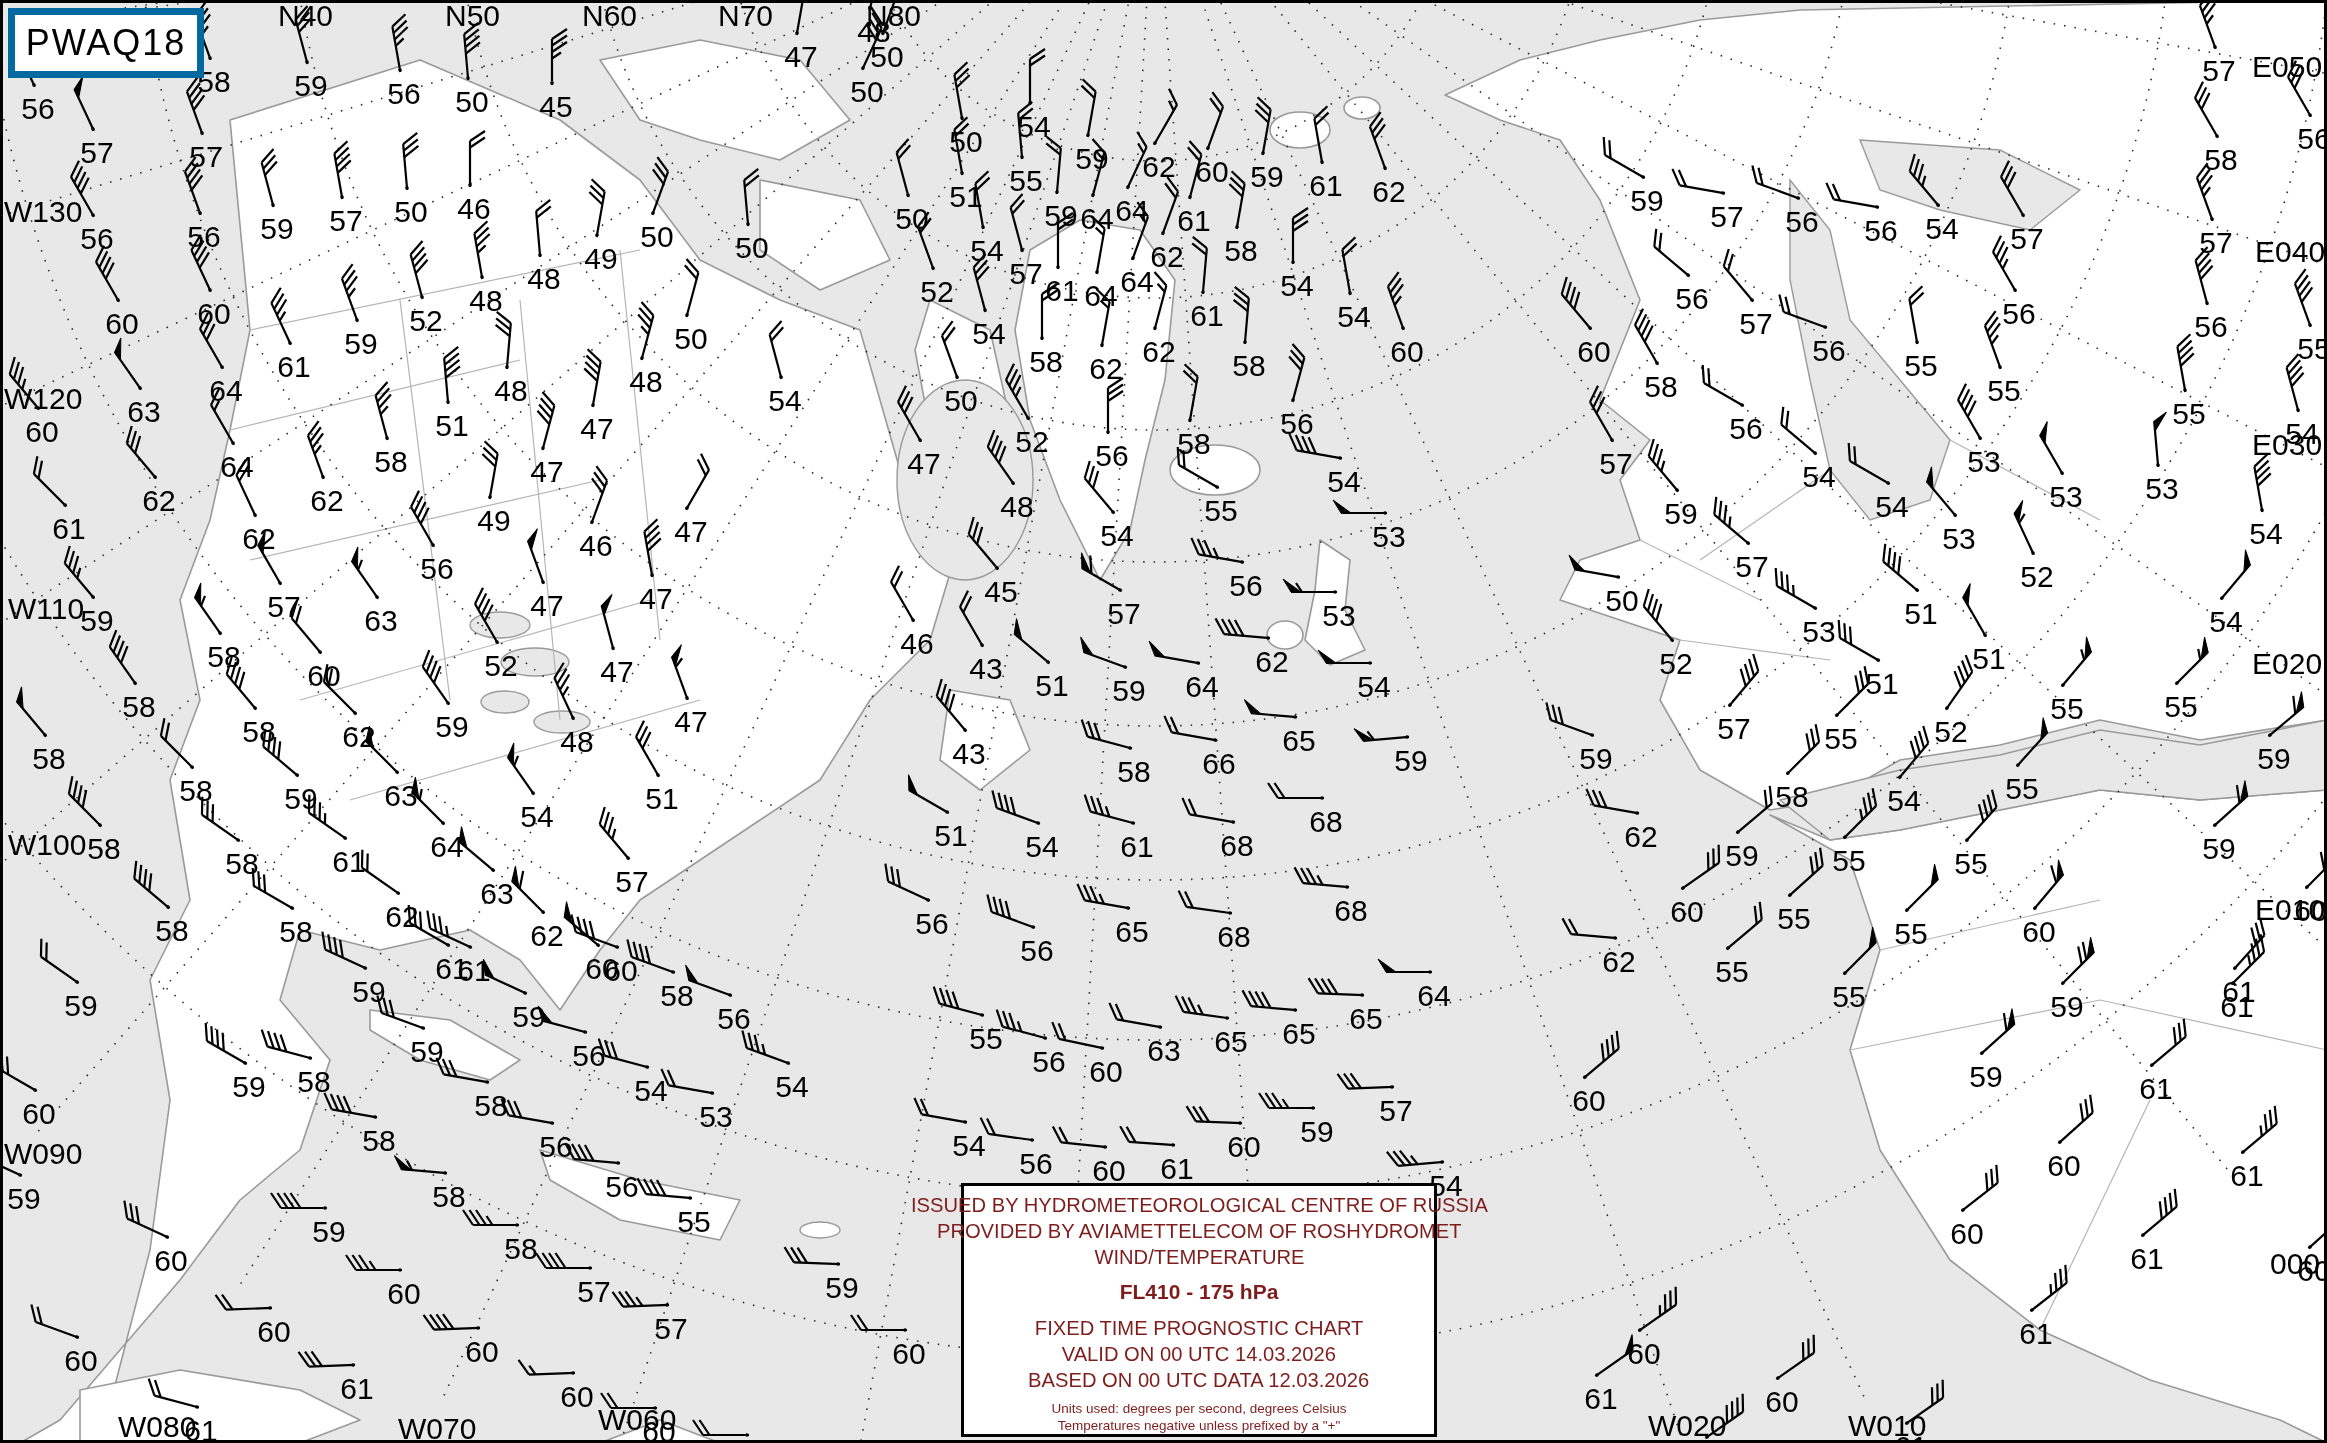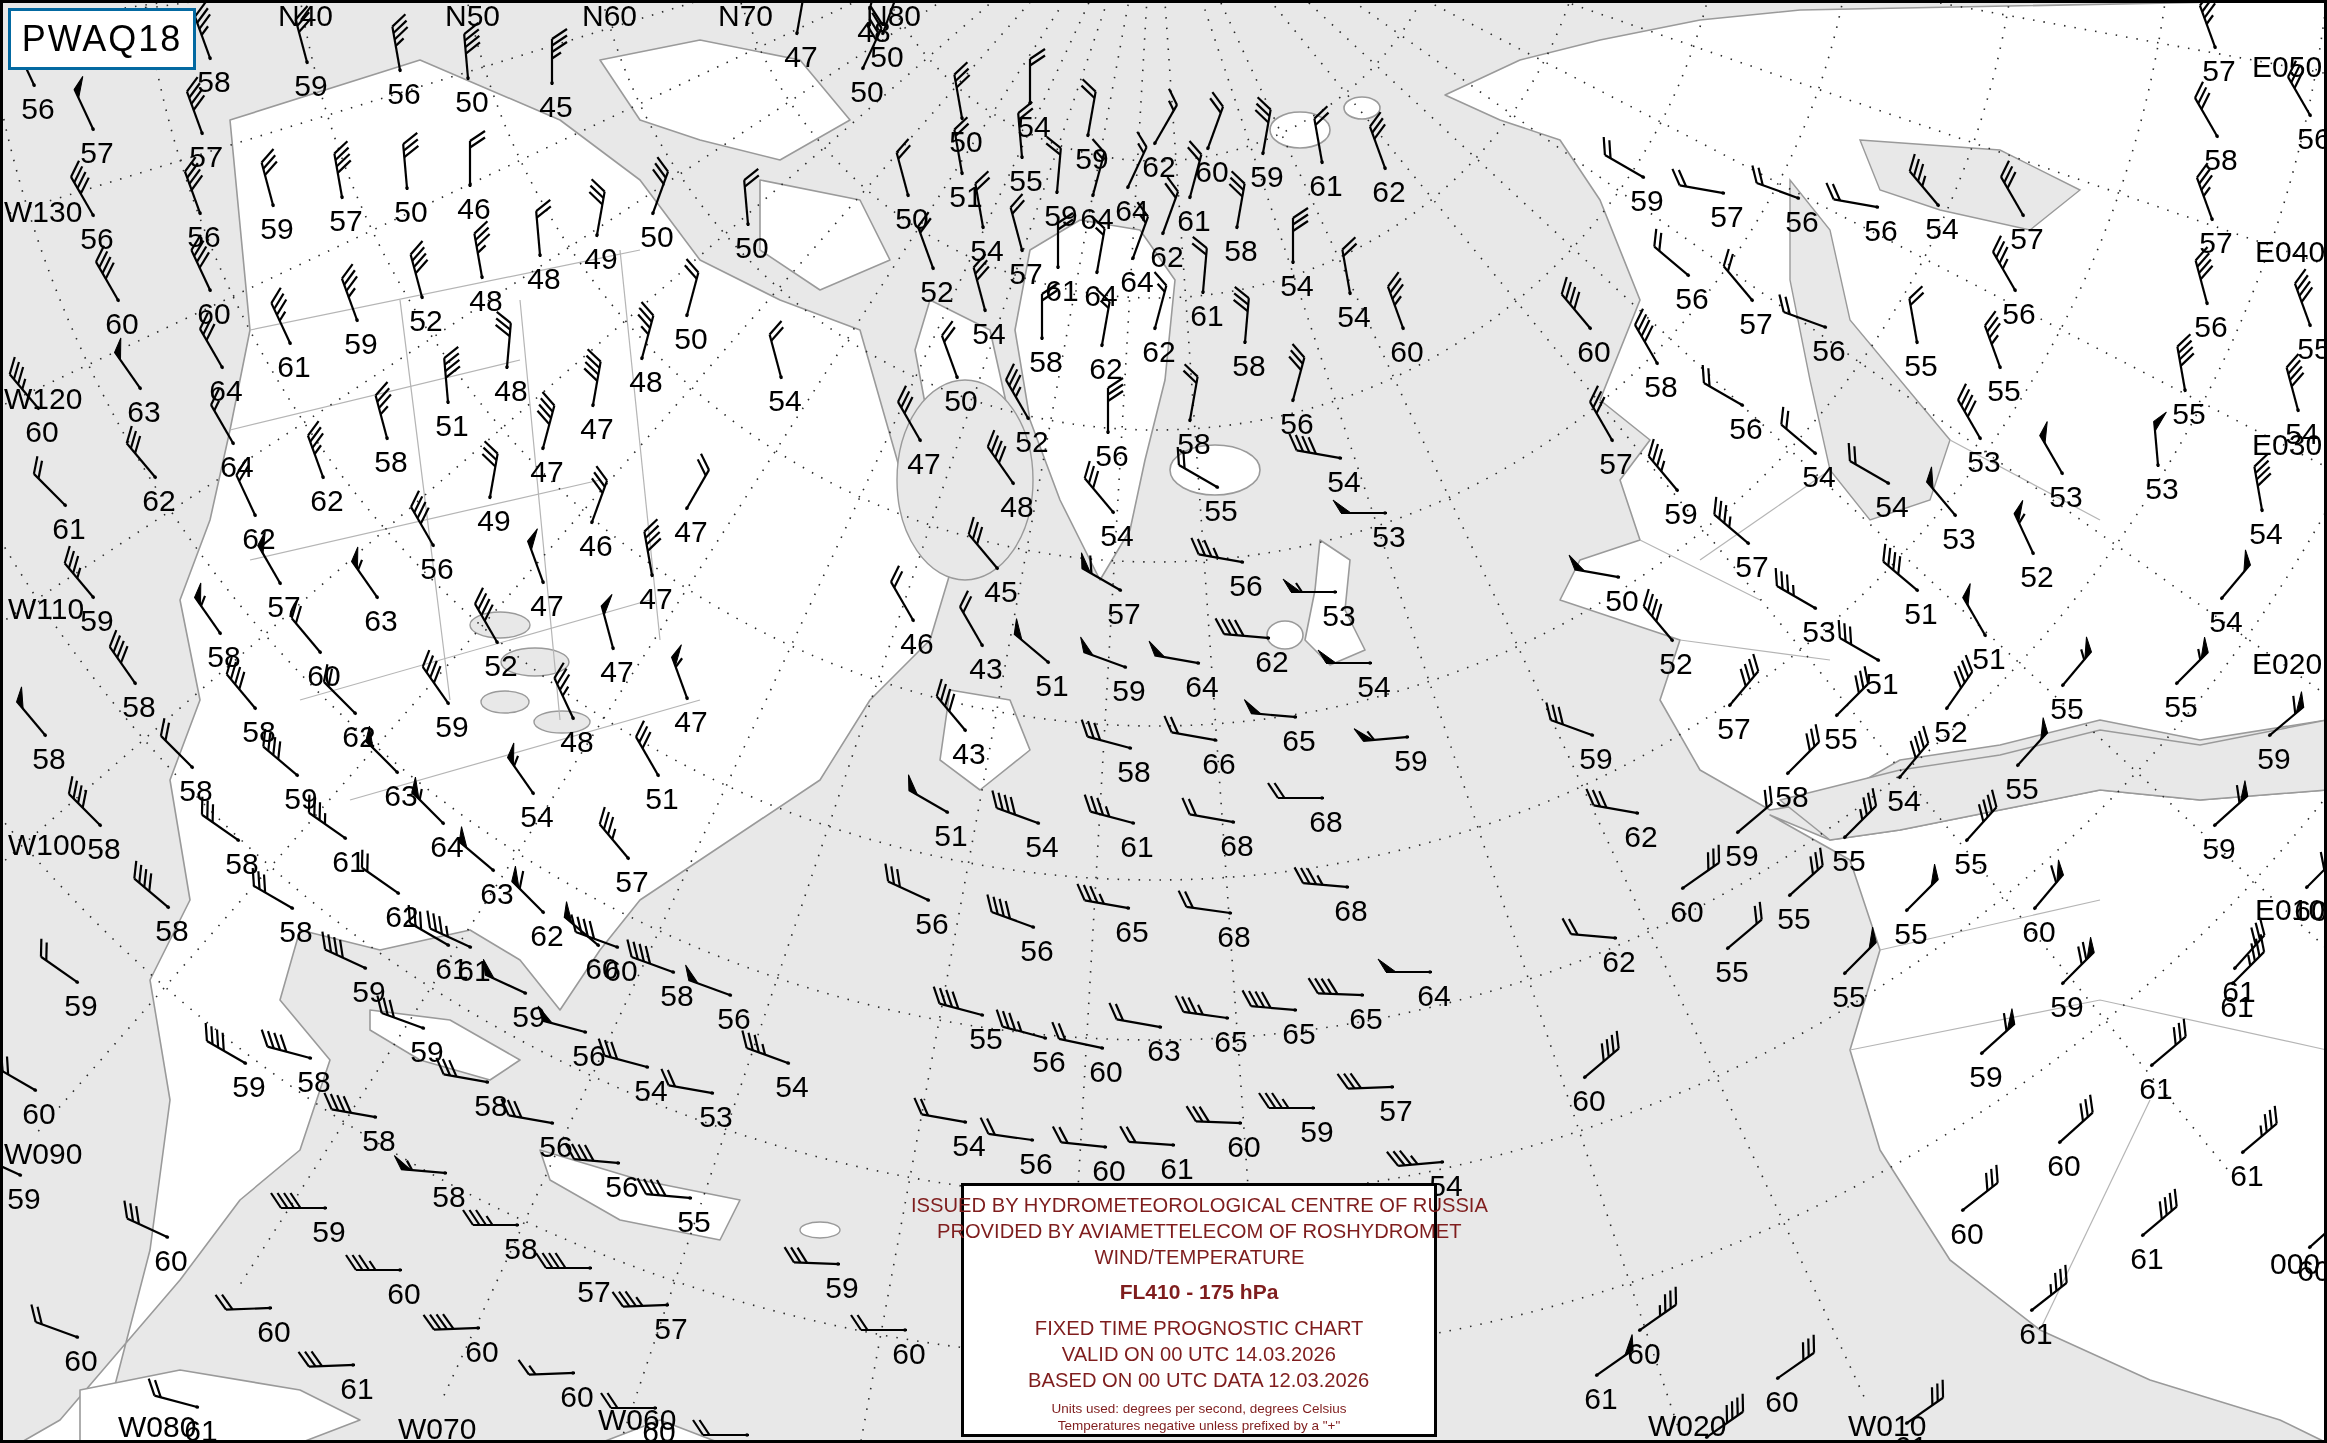--- a/index.html
+++ b/index.html
@@ -1,20 +1,20 @@
 <!DOCTYPE html>
 <html><head>
 <meta charset="utf-8">
 <style>
   html,body{margin:0;padding:0;background:#ffffff;}
   .stage{position:relative;width:2327px;height:1443px;background:#e8e8e8;overflow:hidden;
          font-family:"Liberation Sans", sans-serif;}
   svg{position:absolute;left:0;top:0;}
   .id-box{position:absolute;left:8px;top:8px;width:182px;height:56px;background:#ffffff;
-          border:3px solid #0369a1;display:flex;align-items:center;justify-content:center;
+          border:7px solid #0369a1;display:flex;align-items:center;justify-content:center;
           font-size:36px;letter-spacing:2px;color:#000;}
   .info-box{position:absolute;left:927px;top:1183px;width:476px;height:254px;background:#ffffff;
             border:3px solid #000;display:flex;flex-direction:column;align-items:center;
             justify-content:flex-start;color:#7f1d1d;text-align:center;box-sizing:border-box;padding-top:6px;margin-left:34px;}
   .info-line{font-size:21px;line-height:26px;white-space:nowrap;transform:scaleX(0.96);}
   .info-gap{height:10px;}
   .info-mid{font-size:21px;line-height:26px;font-weight:bold;}
   .info-foot{font-size:13.5px;line-height:17px;white-space:nowrap;}
   .foot-gap{height:8px;}
 </style>

